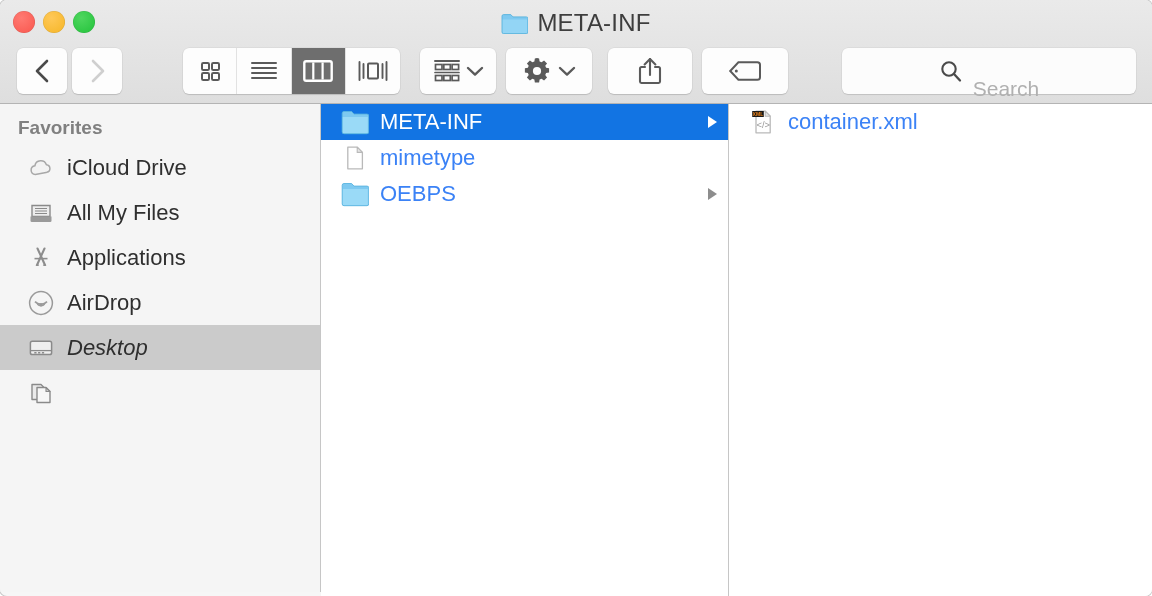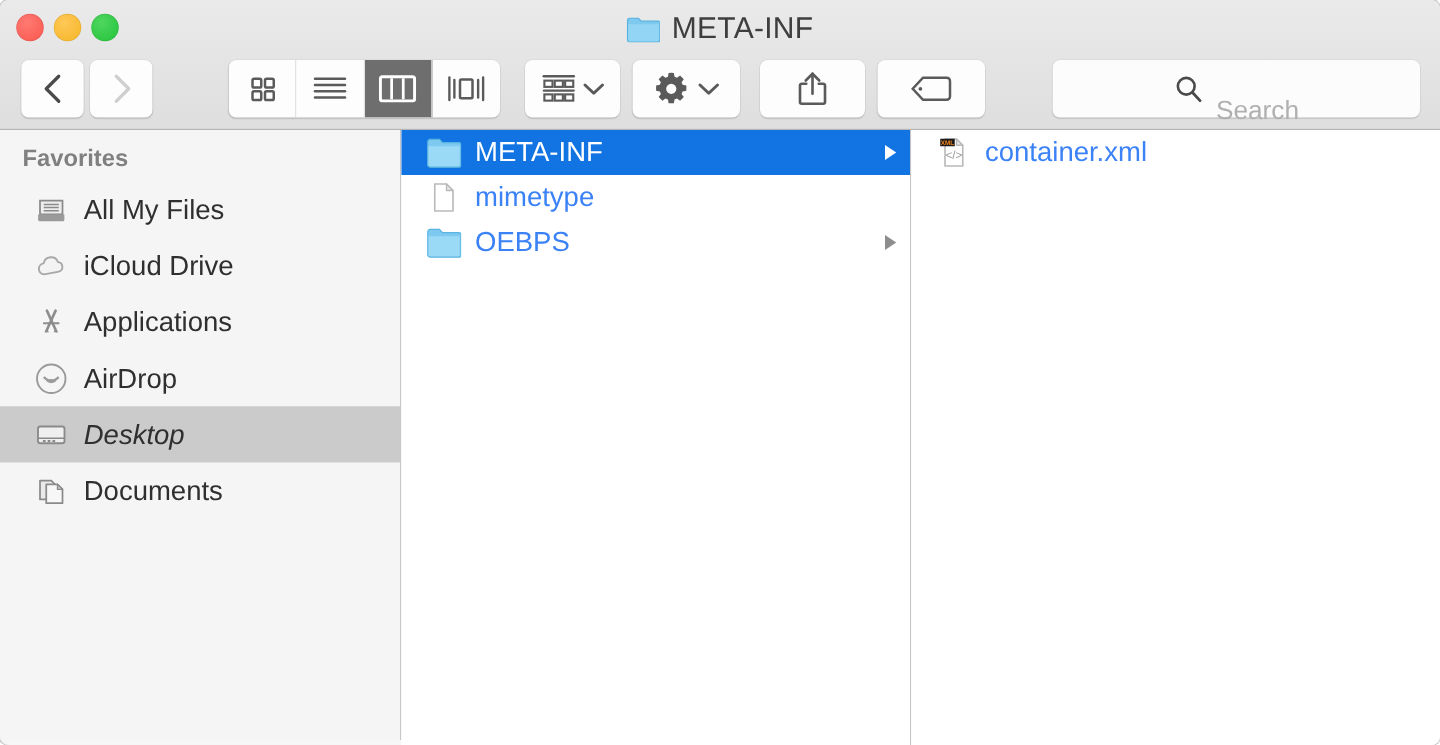--- a/index.html
+++ b/index.html
@@ -362,39 +362,39 @@
   </div>
 
   <div class="content">
 
     <div class="sidebar">
       <div class="sb-header">Favorites</div>
 
       <div class="sb-item">
         <span>
           <svg class="sb-icon" viewBox="0 0 26 26">
+            <path d="M7.3 19.5a4.4 4.4 0 0 1-.4-8.75 6 6 0 0 1 11.5-1.1 3.9 3.9 0 0 1 .4 7.7 3.9 3.9 0 0 1-.7.15z" fill="#f3f3f3" stroke="#a8a8a8" stroke-width="1.5" stroke-linejoin="round"></path>
+          </svg>
+        </span>
+        <span class="sb-label">iCloud Drive</span>
+      </div>
+
+      <div class="sb-item">
+        <span>
+          <svg class="sb-icon" viewBox="0 0 26 26">
             <path d="M4 5.5h18v11H4z" fill="#ededed" stroke="#8a8a8a" stroke-width="1.4"></path>
             <g stroke="#8a8a8a" stroke-width="1.2">
               <line x1="7" y1="8.5" x2="19" y2="8.5"></line>
               <line x1="7" y1="11" x2="19" y2="11"></line>
               <line x1="7" y1="13.5" x2="19" y2="13.5"></line>
             </g>
             <path d="M2.5 16.5h21v4.2a1.3 1.3 0 0 1-1.3 1.3H3.8a1.3 1.3 0 0 1-1.3-1.3z" fill="#9a9a9a"></path>
           </svg>
         </span>
         <span class="sb-label">All My Files</span>
-      </div>
-
-      <div class="sb-item">
-        <span>
-          <svg class="sb-icon" viewBox="0 0 26 26">
-            <path d="M7.3 19.5a4.4 4.4 0 0 1-.4-8.75 6 6 0 0 1 11.5-1.1 3.9 3.9 0 0 1 .4 7.7 3.9 3.9 0 0 1-.7.15z" fill="#f3f3f3" stroke="#a8a8a8" stroke-width="1.5" stroke-linejoin="round"></path>
-          </svg>
-        </span>
-        <span class="sb-label">iCloud Drive</span>
       </div>
 
       <div class="sb-item">
         <span>
           <svg class="sb-icon" viewBox="0 0 26 26">
             <path d="M9.5 3.5L17 20" fill="none" stroke="#8d8d8d" stroke-width="2.1" stroke-linecap="round"></path>
             <path d="M16.5 3.5L9 20" fill="none" stroke="#8d8d8d" stroke-width="2.1" stroke-linecap="round"></path>
             <line x1="6.5" y1="13.6" x2="19.5" y2="13.6" stroke="#8d8d8d" stroke-width="1.6"></line>
             <path d="M7.4 20.8l2.4-2.4 1.4 2.4z" fill="#8d8d8d"></path>
             <path d="M18.6 20.8l-2.4-2.4-1.4 2.4z" fill="#8d8d8d"></path>
@@ -431,21 +431,20 @@
       </div>
 
       <div class="sb-item">
         <span>
           <svg class="sb-icon" viewBox="0 0 26 26">
             <path d="M4 4.5h9l4 4v11H4z" fill="#eaeaea" stroke="#8a8a8a" stroke-width="1.4" stroke-linejoin="round"></path>
             <path d="M9 7.5h9l4 4v11H9z" fill="#f7f7f7" stroke="#8a8a8a" stroke-width="1.4" stroke-linejoin="round"></path>
             <path d="M18 7.5l4 4h-4z" fill="#cfcfcf" stroke="#8a8a8a" stroke-width="1.1" stroke-linejoin="round"></path>
           </svg>
         </span>
-        <span class="sb-label">Documents</span>
       </div>
 
     </div>
 
     <div class="col col-1">
 
       <div class="row selected">
         <span>
           <svg class="row-icon" viewBox="0 0 28 26">
             <path d="M1.2 4.3a1.8 1.8 0 0 1 1.8-1.8h7.6l2.4 2.6h13.0a1.8 1.8 0 0 1 1.8 1.8v16.0a1.8 1.8 0 0 1-1.8 1.8H3a1.8 1.8 0 0 1-1.8-1.8z" fill="#7ec9f0"></path>

